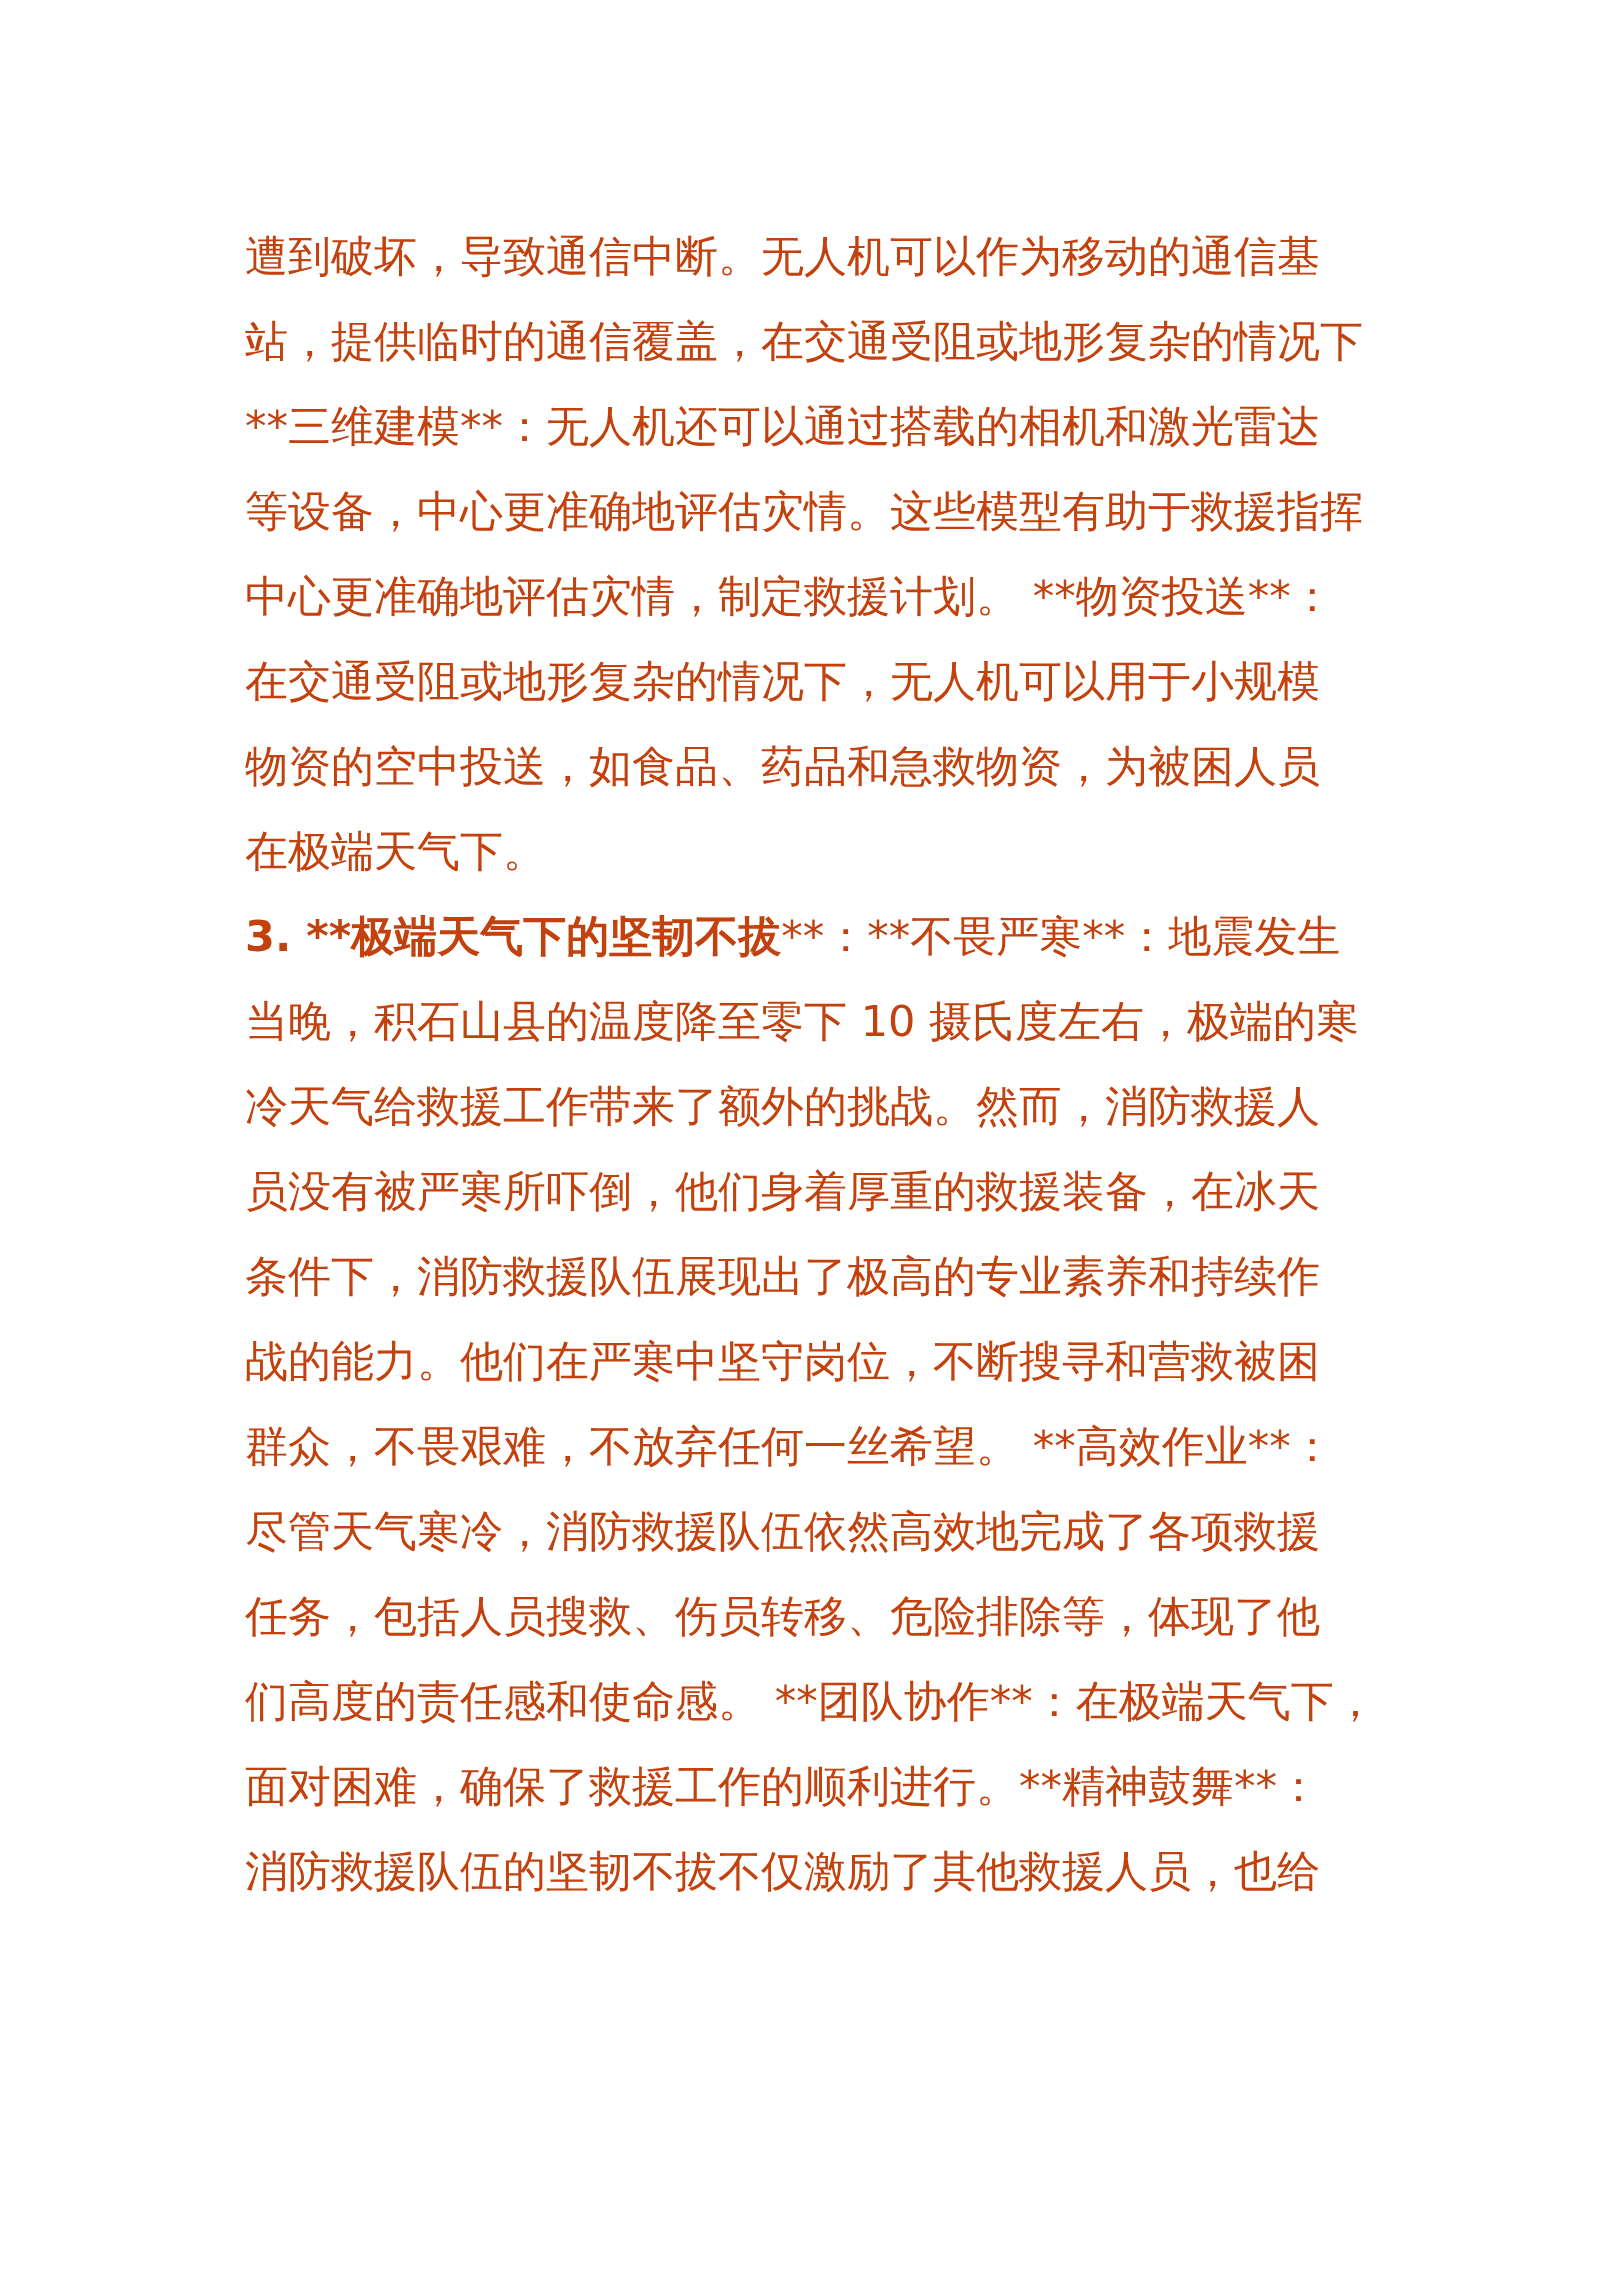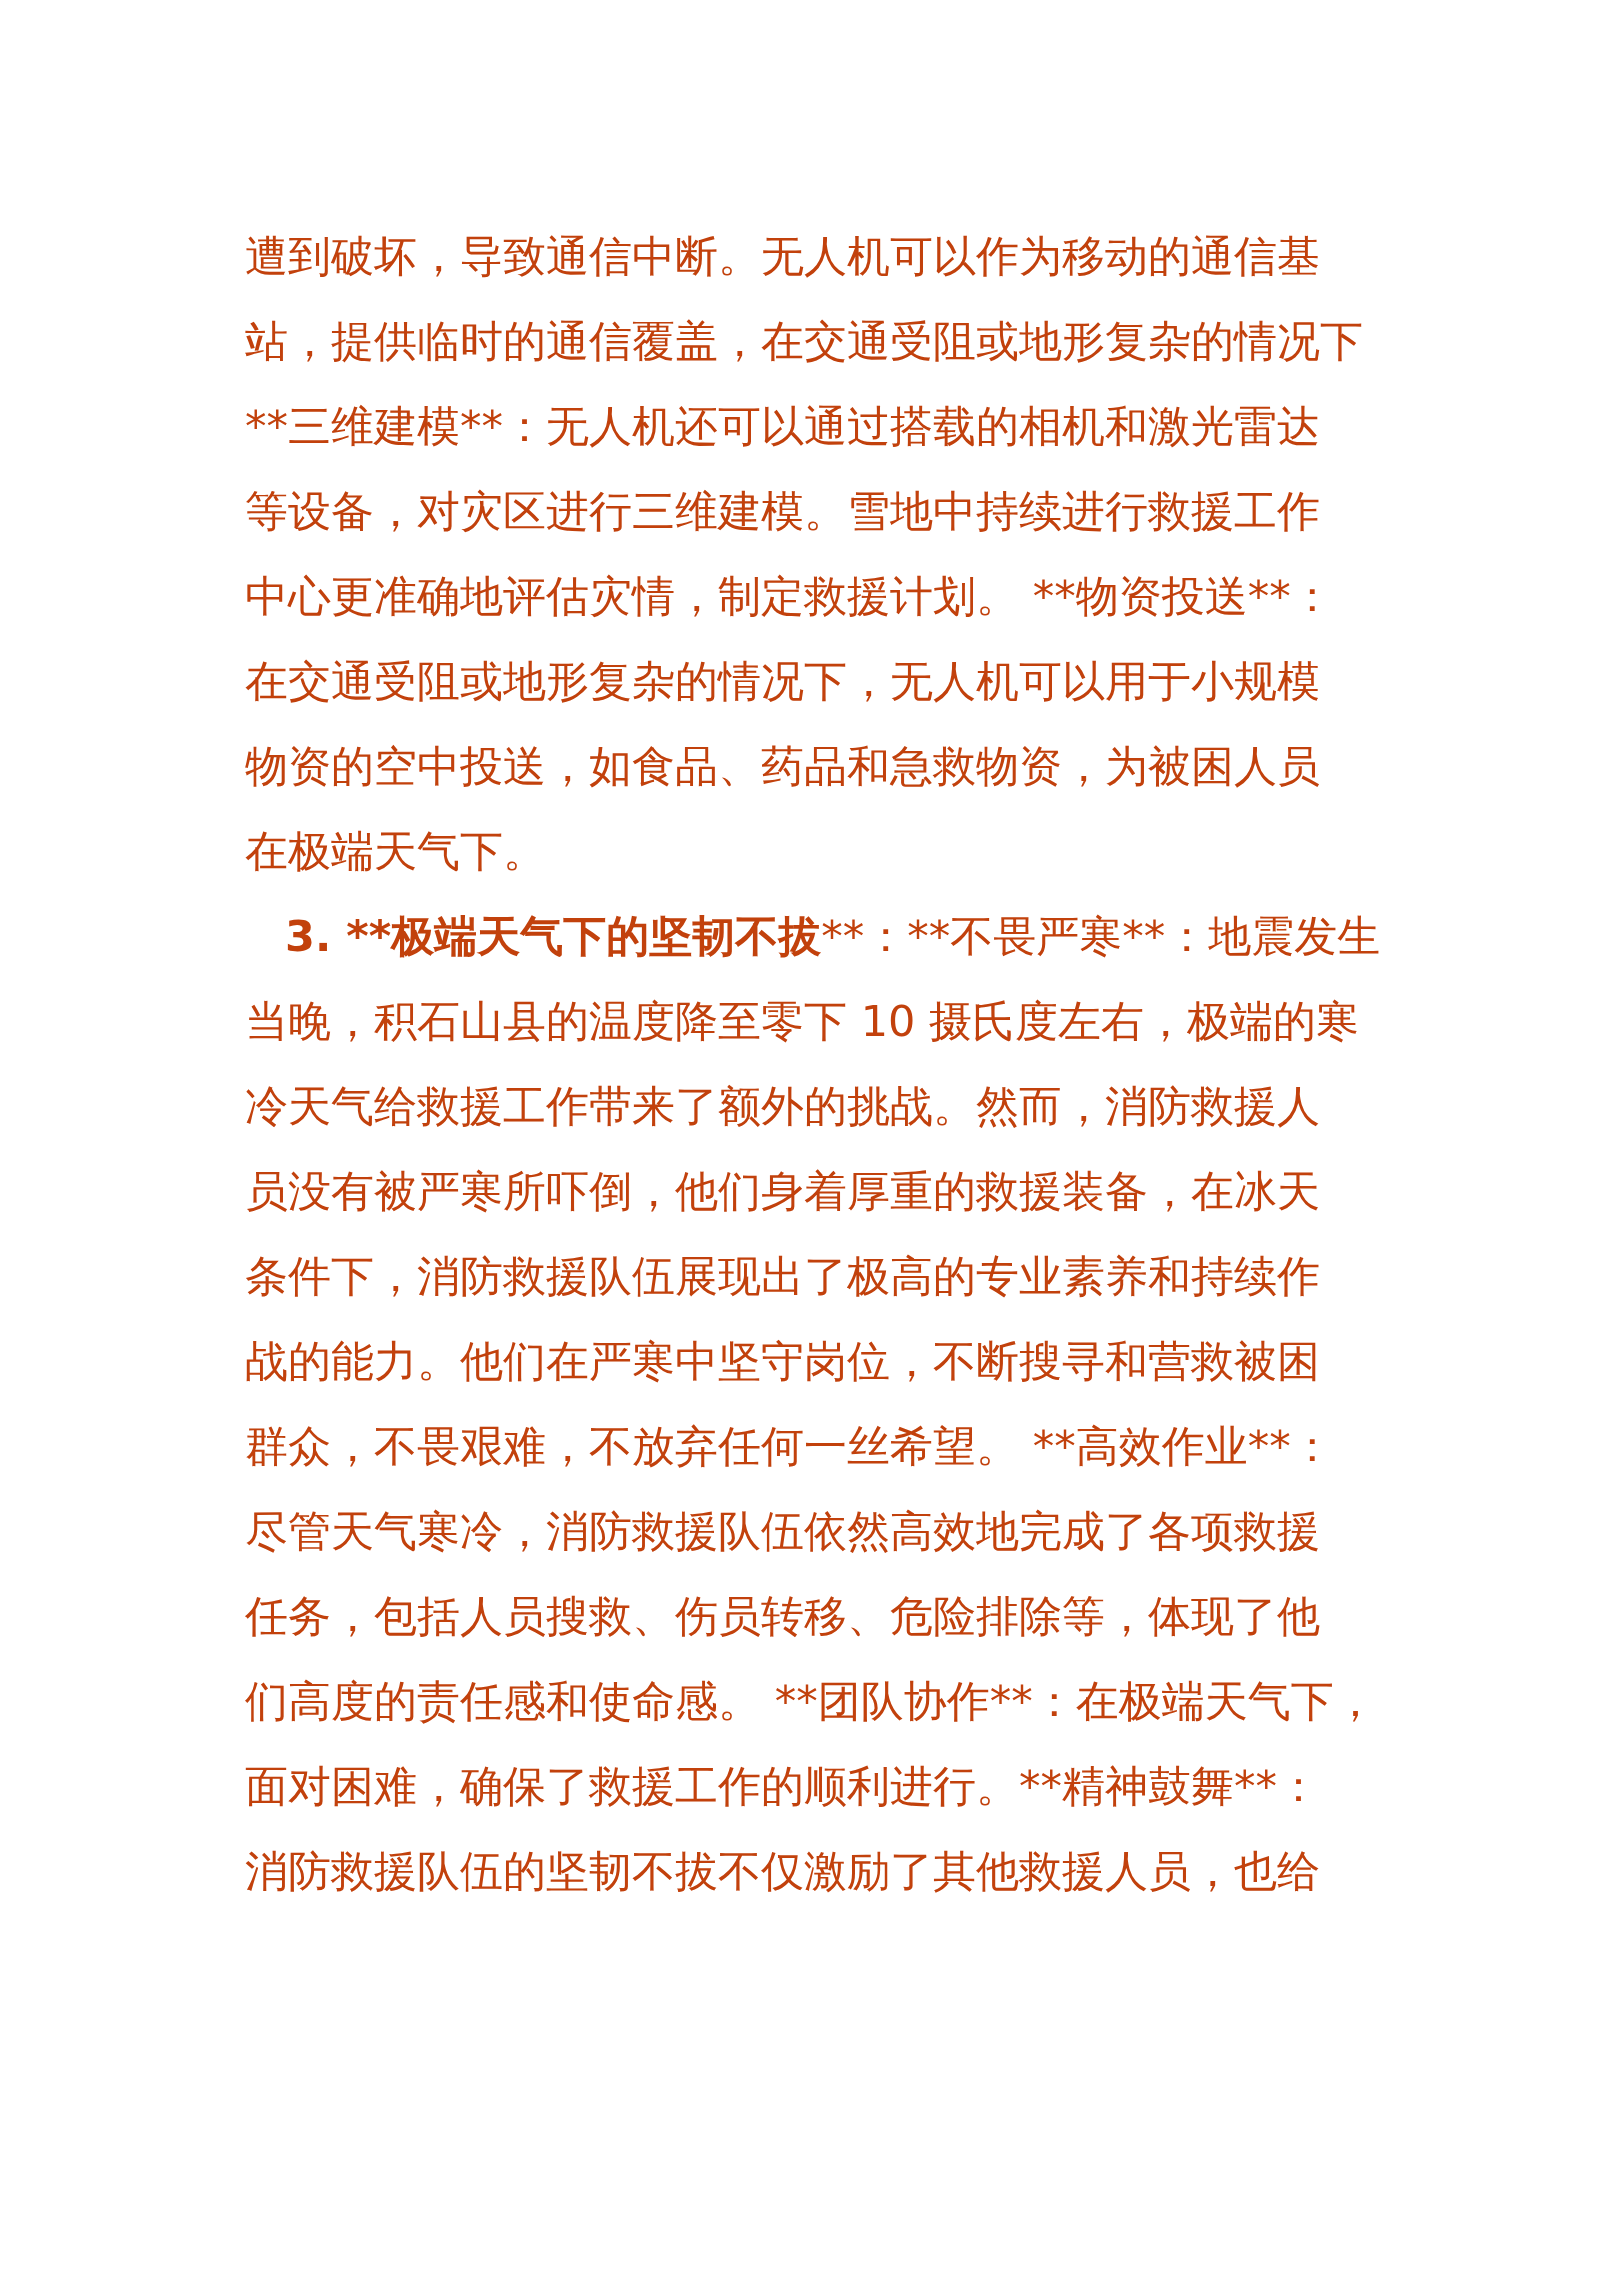--- a/index.html
+++ b/index.html
@@ -23,31 +23,30 @@
       height: 85px;
       line-height: 85px;
       font-family: "DejaVu Sans", "Liberation Sans", sans-serif;
       font-size: 43px;
       color: #c2410c;
       white-space: nowrap;
       letter-spacing: 0px;
     }
     .bold {
       font-weight: bold;
-      margin-left: 40px;
     }
   </style>
 </head>
 <body>
 
 <div class="page">
   <div class="line">遭到破坏，导致通信中断。无人机可以作为移动的通信基</div>
   <div class="line">站，提供临时的通信覆盖，在交通受阻或地形复杂的情况下</div>
   <div class="line">**三维建模**：无人机还可以通过搭载的相机和激光雷达</div>
-  <div class="line">等设备，对灾区进行三维建模。雪地中持续进行救援工作</div>
+  <div class="line">等设备，中心更准确地评估灾情。这些模型有助于救援指挥</div>
   <div class="line">中心更准确地评估灾情，制定救援计划。 **物资投送**：</div>
   <div class="line">在交通受阻或地形复杂的情况下，无人机可以用于小规模</div>
   <div class="line">物资的空中投送，如食品、药品和急救物资，为被困人员</div>
   <div class="line">在极端天气下。</div>
   <div class="line">
     <span class="bold">3. **极端天气下的坚韧不拔</span><span>**：**不畏严寒**：地震发生</span>
   </div>
   <div class="line">当晚，积石山县的温度降至零下 10 摄氏度左右，极端的寒</div>
   <div class="line">冷天气给救援工作带来了额外的挑战。然而，消防救援人</div>
   <div class="line">员没有被严寒所吓倒，他们身着厚重的救援装备，在冰天</div>

